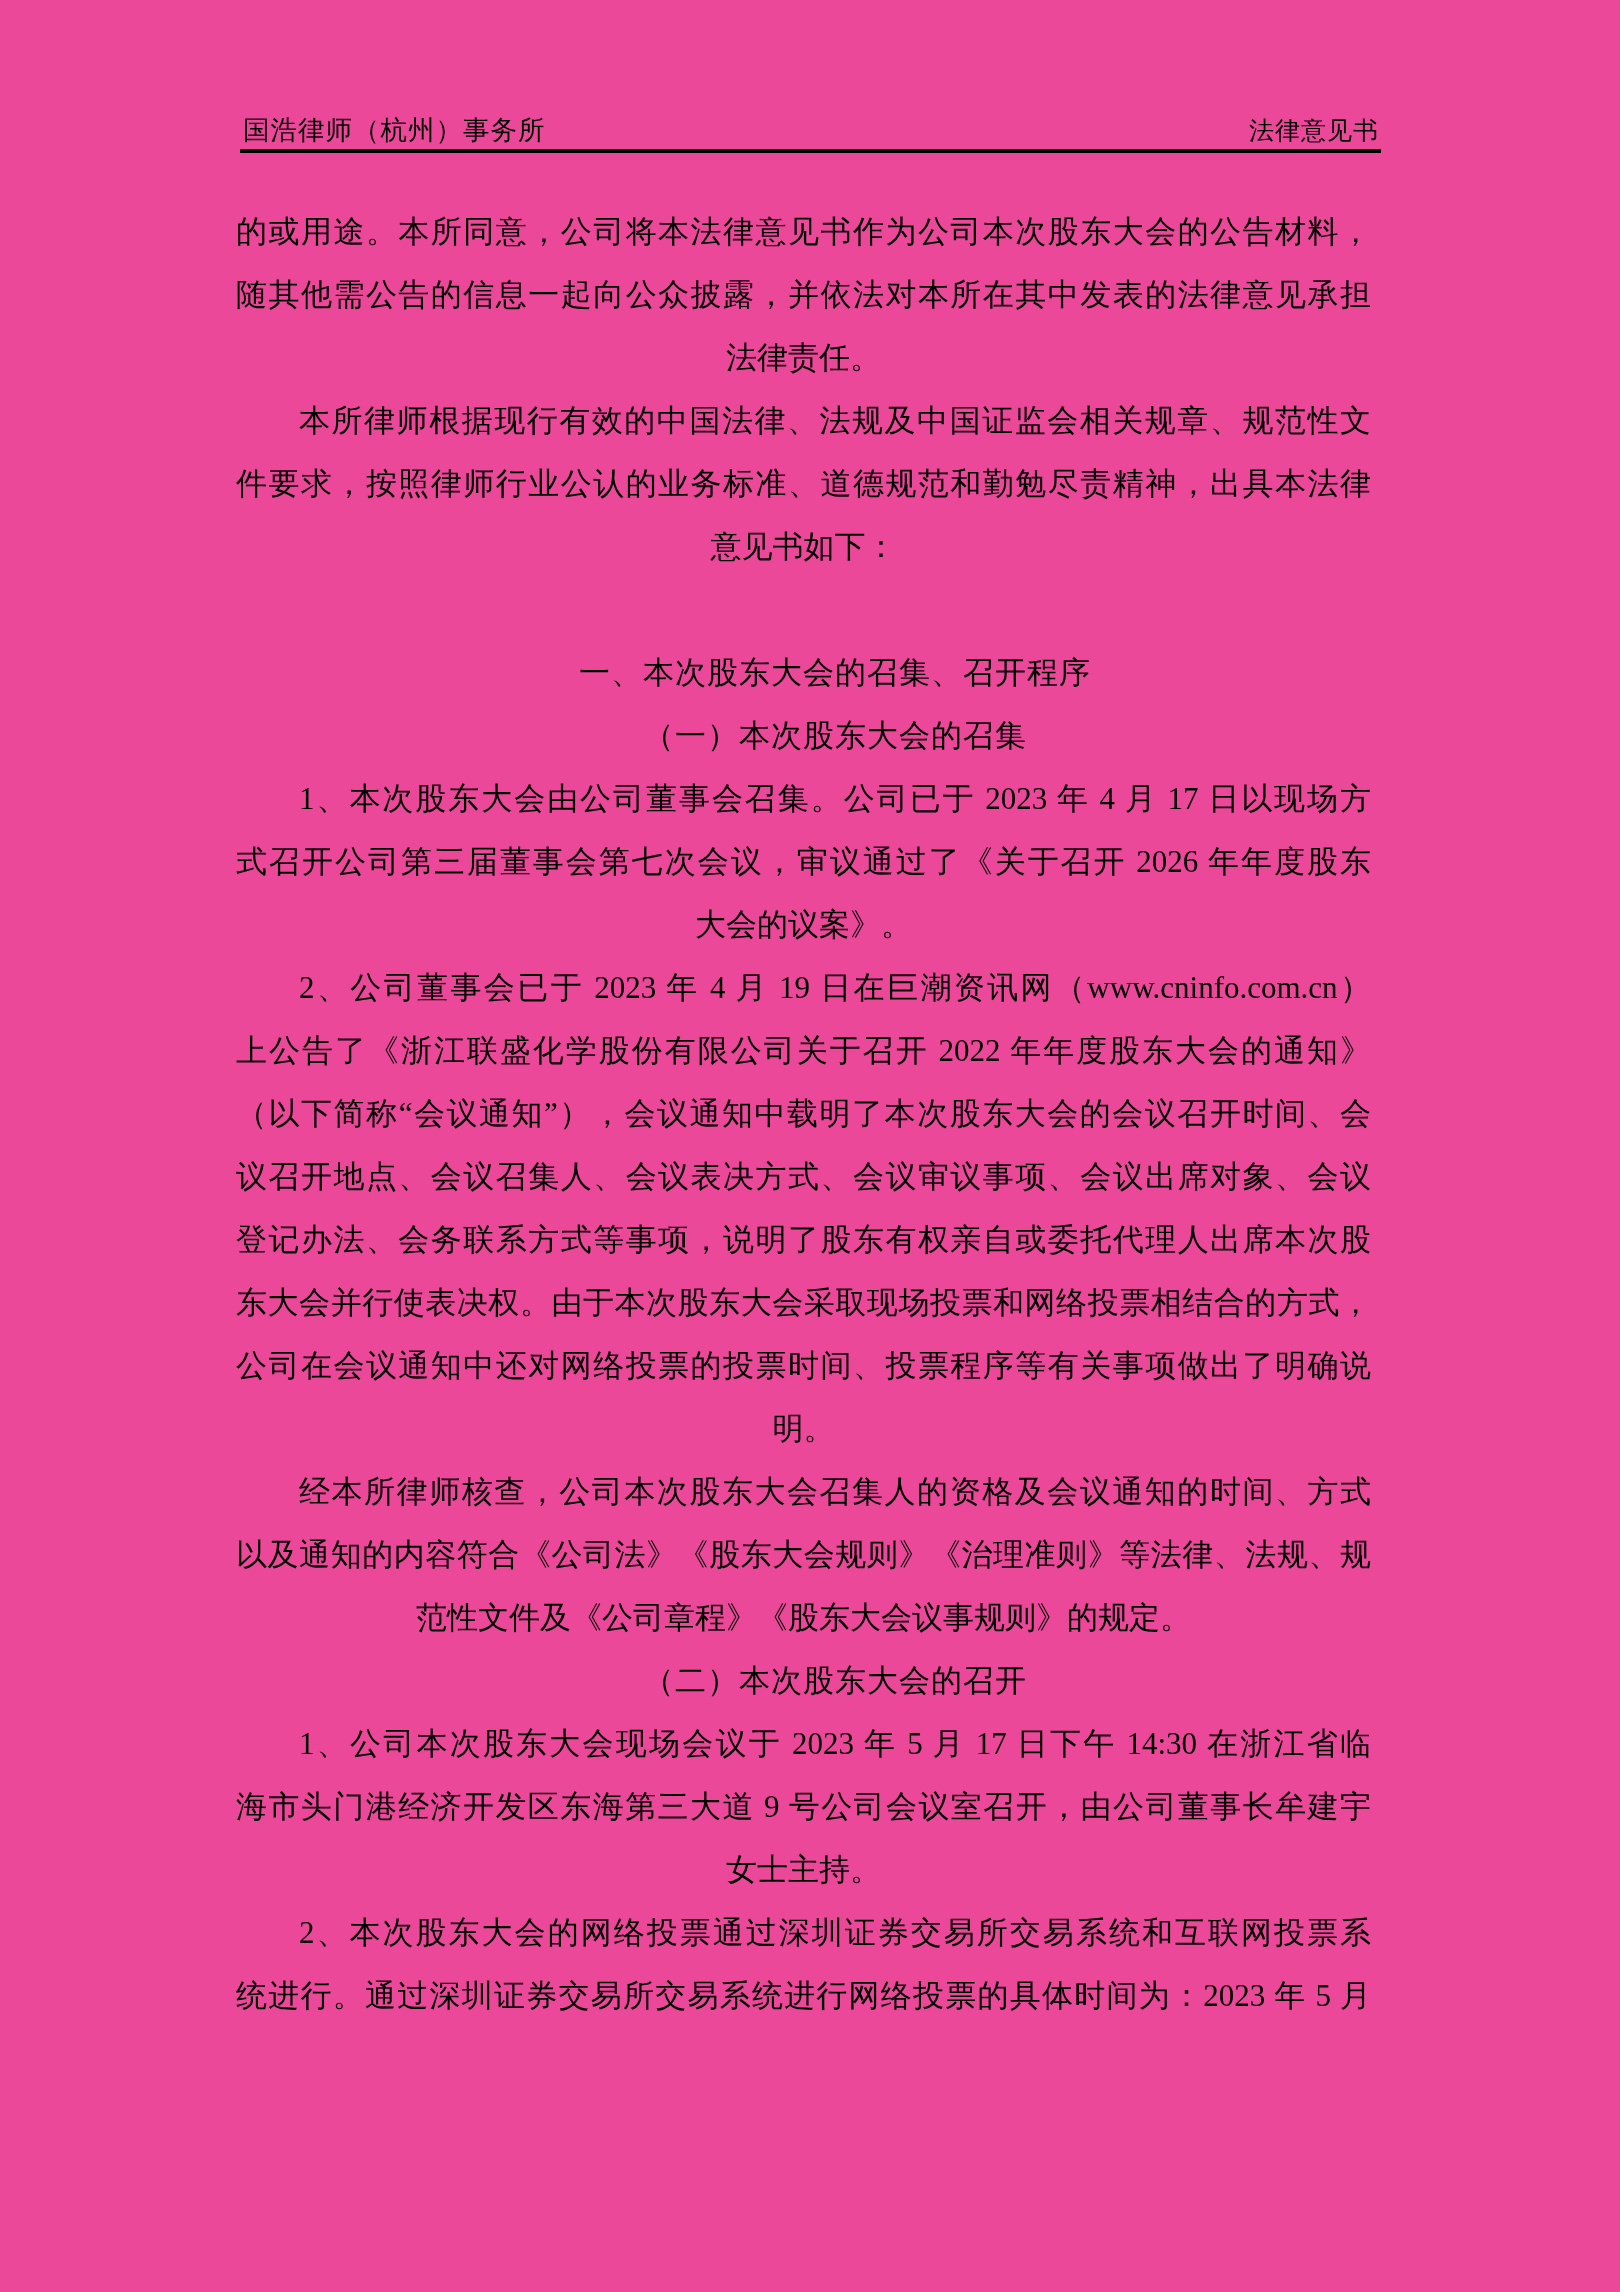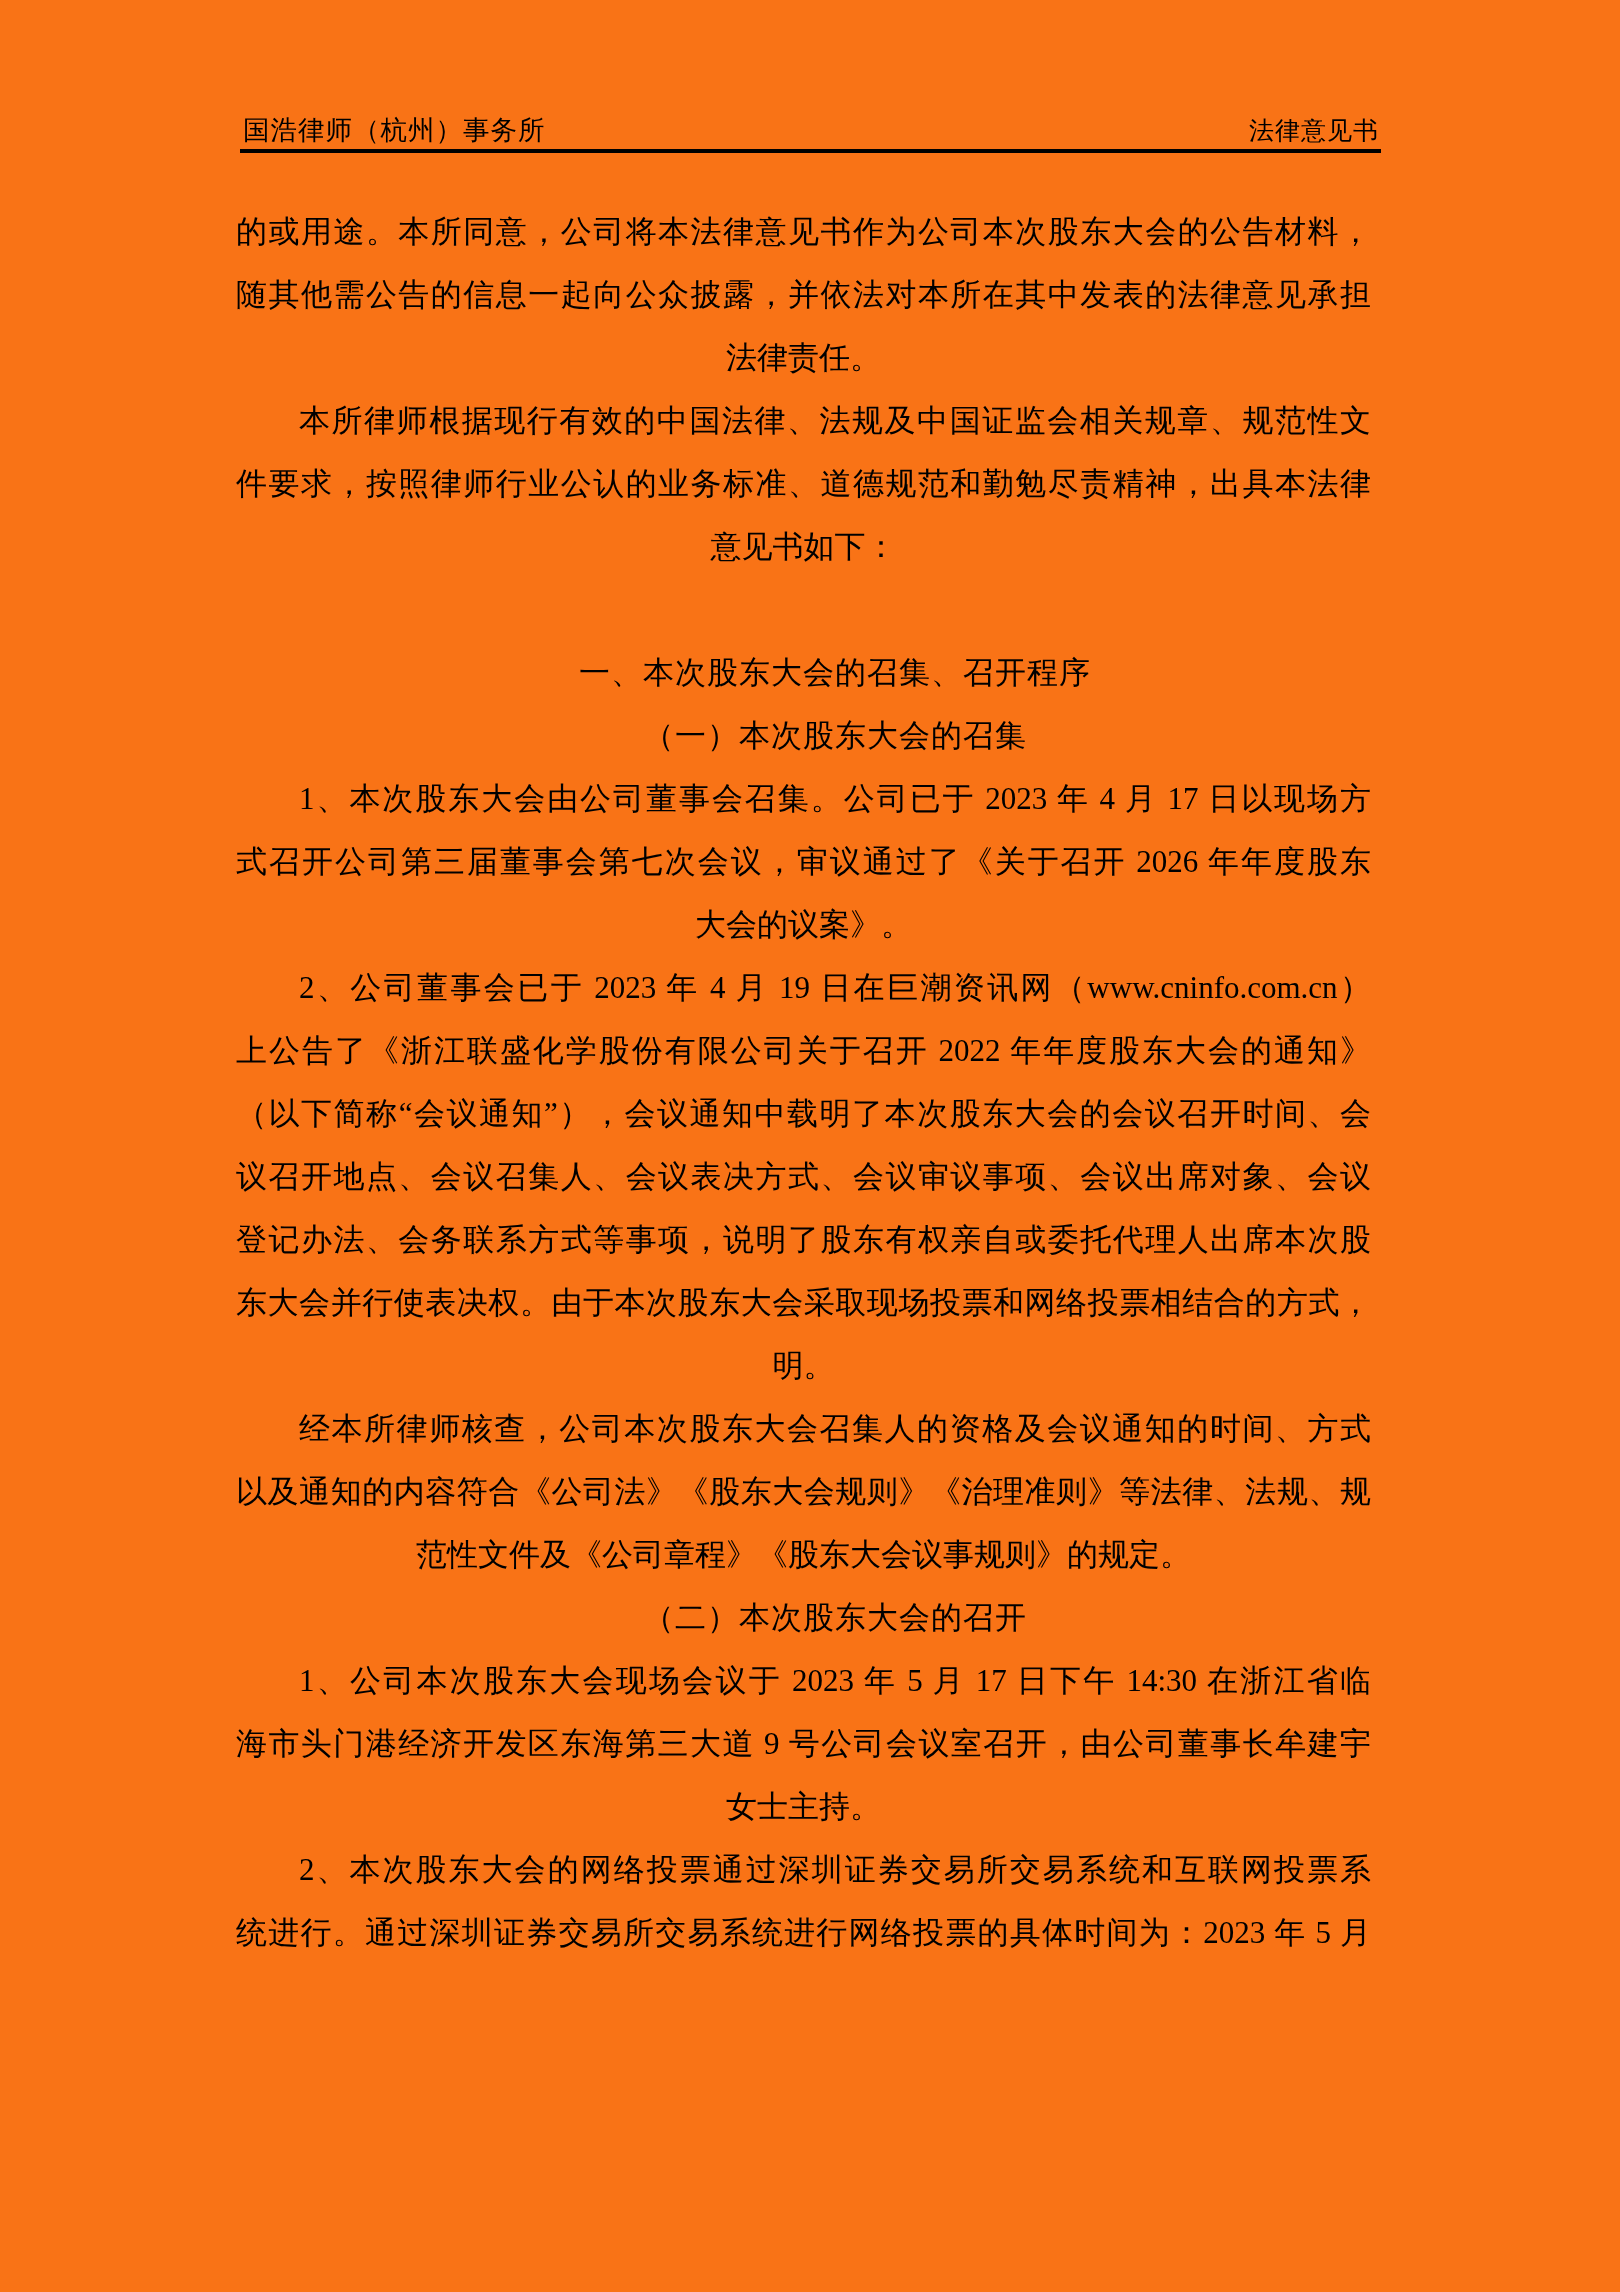--- a/index.html
+++ b/index.html
@@ -1,20 +1,20 @@
 <!DOCTYPE html>
 <html><head>
 <meta charset="utf-8">
 <style>
   html,body { margin:0; padding:0; background:#e8e8e8; }
   .page {
     position:relative;
     width:1620px; height:2293px;
     margin:0 auto;
-    background:#f97316;
+    background:#ec4899;
     color:#000000;
     font-family:"Liberation Serif","DejaVu Serif",serif;
     overflow:hidden;
   }
   .hdr-left {
     position:absolute; left:243px; top:114px;
     font-size:26.5px; line-height:33px; letter-spacing:1px;
   }
   .hdr-right {
     position:absolute; right:241px; top:114px;
@@ -61,20 +61,21 @@
       <div class="line h2 ind">（一）本次股东大会的召集</div>
       <div class="line p ind jf">1、本次股东大会由公司董事会召集。公司已于 2023 年 4 月 17 日以现场方</div>
       <div class="line p jf">式召开公司第三届董事会第七次会议，审议通过了《关于召开 2026 年年度股东</div>
       <div class="line p">大会的议案》。</div>
       <div class="line p ind jf">2、公司董事会已于 2023 年 4 月 19 日在巨潮资讯网（www.cninfo.com.cn）</div>
       <div class="line p jf">上公告了《浙江联盛化学股份有限公司关于召开 2022 年年度股东大会的通知》</div>
       <div class="line p jf">（以下简称“会议通知”），会议通知中载明了本次股东大会的会议召开时间、会</div>
       <div class="line p jf">议召开地点、会议召集人、会议表决方式、会议审议事项、会议出席对象、会议</div>
       <div class="line p jf">登记办法、会务联系方式等事项，说明了股东有权亲自或委托代理人出席本次股</div>
       <div class="line p jf">东大会并行使表决权。由于本次股东大会采取现场投票和网络投票相结合的方式，</div>
+      <div class="line p jf">公司在会议通知中还对网络投票的投票时间、投票程序等有关事项做出了明确说</div>
       <div class="line p">明。</div>
       <div class="line p ind jf">经本所律师核查，公司本次股东大会召集人的资格及会议通知的时间、方式</div>
       <div class="line p jf">以及通知的内容符合《公司法》《股东大会规则》《治理准则》等法律、法规、规</div>
       <div class="line p">范性文件及《公司章程》《股东大会议事规则》的规定。</div>
       <div class="line h2 ind">（二）本次股东大会的召开</div>
       <div class="line p ind jf">1、公司本次股东大会现场会议于 2023 年 5 月 17 日下午 14:30 在浙江省临</div>
       <div class="line p jf">海市头门港经济开发区东海第三大道 9 号公司会议室召开，由公司董事长牟建宇</div>
       <div class="line p">女士主持。</div>
       <div class="line p ind jf">2、本次股东大会的网络投票通过深圳证券交易所交易系统和互联网投票系</div>
       <div class="line p jf">统进行。通过深圳证券交易所交易系统进行网络投票的具体时间为：2023 年 5 月</div>

